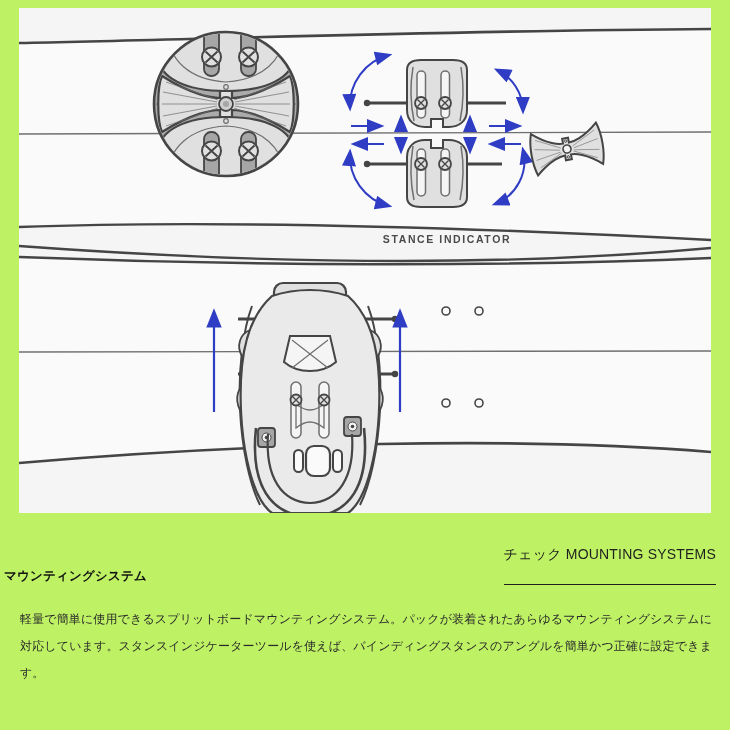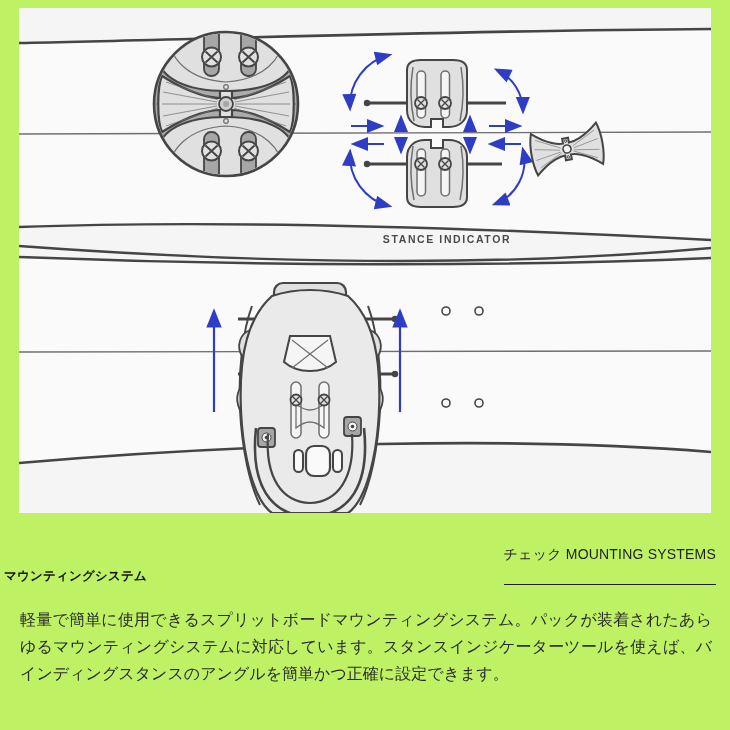--- a/index.html
+++ b/index.html
@@ -30,21 +30,21 @@
   .stance-label{font-family:"Liberation Sans","DejaVu Sans",sans-serif;font-size:10.5px;
     font-weight:700;letter-spacing:1.6px;fill:var(--txt2);}
 
   .meta-row{position:absolute;top:546px;left:4px;right:14px;display:flex;
     justify-content:space-between;align-items:flex-end;}
   .section-label{font-size:12.5px;font-weight:700;letter-spacing:.2px;color:#111;}
   .ms-link{font-size:14px;color:var(--txt1);text-decoration:none;
     border-bottom:1px solid #1f1f1f;padding-bottom:20px;letter-spacing:.2px;cursor:pointer;}
   .title{position:absolute;top:570px;left:20px;font-size:21px;font-weight:400;
     letter-spacing:.5px;color:#2b2b2b;}
-  .desc{position:absolute;top:606px;left:20px;width:692px;font-size:16px;
+  .desc{position:absolute;top:606px;left:20px;width:692px;font-size:12px;
     line-height:27px;color:#2a2a2a;text-align:justify;}
 </style>
 </head>
 <body>
 
 <div class="stage">
 
   <div class="panel">
     <svg viewBox="19 8 692 505">
       <defs>

